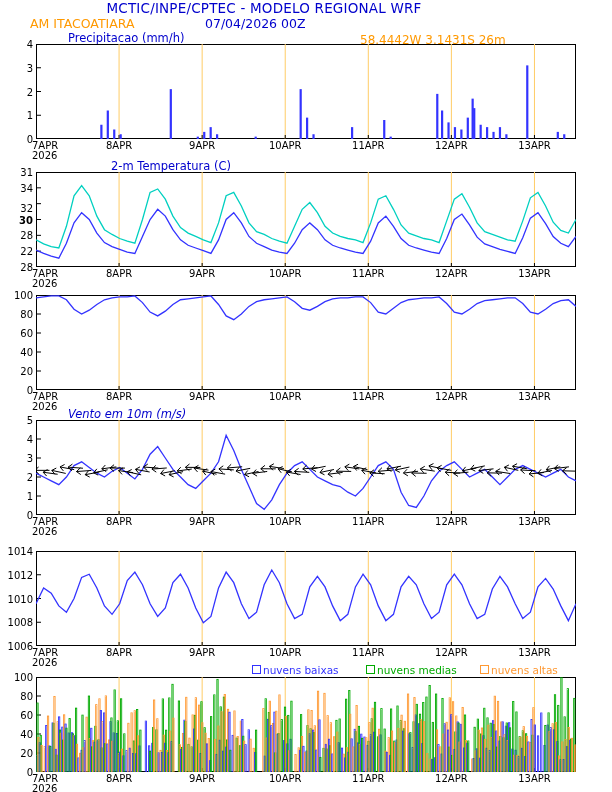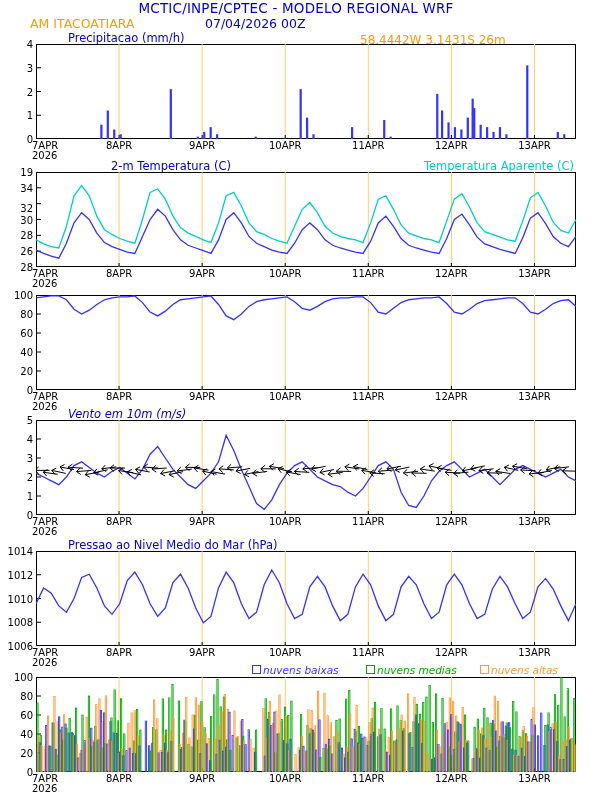--- a/index.html
+++ b/index.html
@@ -1,29 +1,29 @@
 <!DOCTYPE html>
 <html><head>
 <meta charset="utf-8">
 <style>
   html,body{margin:0;padding:0;background:#ffffff;}
   body{width:612px;height:792px;font-family:"DejaVu Sans",sans-serif;color:#000;}
   .page{position:relative;width:612px;height:792px;overflow:hidden;}
 
   .hdr-title{position:absolute;left:0;top:0;width:528px;text-align:center;color:#0000cc;
-    font-size:13.5px;letter-spacing:.2px;padding-left:32px;}
+    font-size:13.5px;letter-spacing:.2px;}
   .hdr-left{position:absolute;left:30px;top:16px;color:#ff9900;font-size:12.5px;}
   .hdr-right{position:absolute;left:205px;top:16px;color:#0000cc;font-size:12.5px;}
   .hdr-coord{position:absolute;left:360px;top:33px;color:#ff9900;font-size:12px;}
 
   .panel{position:absolute;left:36px;}
   .plot{position:absolute;left:0;top:0;border:1px solid #000;box-sizing:border-box;background:#fff;}
   .ptitle{position:absolute;font-size:11.5px;color:#0000cc;white-space:nowrap;}
   .ptitle.aparente{color:#00d0c0;}
-  .leg{position:absolute;font-size:10.5px;white-space:nowrap;font-style:italic;}
+  .leg{position:absolute;font-size:10.5px;white-space:nowrap;}
 
   .ylab{position:absolute;right:100%;margin-right:3px;font-size:10px;color:#000;
     transform:translateY(-50%);white-space:nowrap;text-align:right;}
   .xlab{position:absolute;top:100%;margin-top:1px;font-size:10px;color:#000;
     transform:translateX(-50%);white-space:nowrap;}
   .xlab2{position:absolute;top:100%;margin-top:11px;font-size:10px;color:#000;
     transform:translateX(-50%);white-space:nowrap;}
   svg{position:absolute;left:0;top:0;display:block;}
 </style>
 </head>
@@ -101,21 +101,20 @@
       <div class="xlab" style="left: 83.0769px;">8APR</div>
       <div class="xlab" style="left: 166.154px;">9APR</div>
       <div class="xlab" style="left: 249.231px;">10APR</div>
       <div class="xlab" style="left: 332.308px;">11APR</div>
       <div class="xlab" style="left: 415.385px;">12APR</div>
       <div class="xlab" style="left: 498.462px;">13APR</div>
     </div>
 
   <div class="panel" id="p1" style="top:172px;width:540px;height:95px;">
     <div class="ptitle" style="left:32px;top:-13px;margin-left:43px;">2-m Temperatura (C)</div>
-    <div class="ptitle aparente" style="right:2px;top:-13px;">Temperatura Aparente (C)</div>
     <div class="plot" style="width:540px;height:95px;"></div>
     <svg width="540" height="95">
         <line x1="0" y1="94.5" x2="5" y2="94.5" stroke="#000" stroke-width="1"></line>
         <line x1="0" y1="79.16666666666667" x2="5" y2="79.16666666666667" stroke="#000" stroke-width="1"></line>
         <line x1="0" y1="63.333333333333336" x2="5" y2="63.333333333333336" stroke="#000" stroke-width="1"></line>
         <line x1="0" y1="47.5" x2="5" y2="47.5" stroke="#000" stroke-width="1"></line>
         <line x1="0" y1="31.66666666666667" x2="5" y2="31.66666666666667" stroke="#000" stroke-width="1"></line>
         <line x1="0" y1="15.833333333333329" x2="5" y2="15.833333333333329" stroke="#000" stroke-width="1"></line>
         <line x1="0" y1="0.5" x2="5" y2="0.5" stroke="#000" stroke-width="1"></line>
         <line x1="0" y1="95" x2="0" y2="91" stroke="#000" stroke-width="1"></line>
@@ -128,26 +127,26 @@
         <line x1="332.3076923076923" y1="0" x2="332.3076923076923" y2="95" stroke="#ffcc66" stroke-width="1"></line>
         <line x1="332.3076923076923" y1="95" x2="332.3076923076923" y2="91" stroke="#000" stroke-width="1"></line>
         <line x1="415.3846153846154" y1="0" x2="415.3846153846154" y2="95" stroke="#ffcc66" stroke-width="1"></line>
         <line x1="415.3846153846154" y1="95" x2="415.3846153846154" y2="91" stroke="#000" stroke-width="1"></line>
         <line x1="498.4615384615385" y1="0" x2="498.4615384615385" y2="95" stroke="#ffcc66" stroke-width="1"></line>
         <line x1="498.4615384615385" y1="95" x2="498.4615384615385" y2="91" stroke="#000" stroke-width="1"></line>
         <path d="M0.00,67.86 L7.61,71.93 L15.21,74.64 L22.82,76.00 L30.42,54.29 L38.03,23.75 L45.63,13.57 L53.24,23.75 L60.85,44.11 L68.45,57.68 L76.06,62.43 L83.66,66.50 L91.27,69.21 L98.87,71.25 L106.48,47.50 L114.08,20.36 L121.69,16.96 L129.30,27.14 L136.90,44.11 L144.51,55.64 L152.11,61.07 L159.72,64.46 L167.32,67.86 L174.93,70.57 L182.54,50.89 L190.14,23.75 L197.75,20.36 L205.35,33.93 L212.96,50.89 L220.56,59.71 L228.17,62.43 L235.77,66.50 L243.38,69.21 L250.99,71.25 L258.59,54.29 L266.20,37.32 L273.80,30.54 L281.41,40.71 L289.01,54.29 L296.62,61.07 L304.23,64.46 L311.83,66.50 L319.44,67.86 L327.04,70.57 L334.65,50.89 L342.25,27.14 L349.86,23.75 L357.46,37.32 L365.07,52.93 L372.68,61.07 L380.28,63.79 L387.89,66.50 L395.49,67.86 L403.10,70.57 L410.70,48.86 L418.31,27.14 L425.92,21.71 L433.52,35.29 L441.13,50.89 L448.73,59.71 L456.34,62.43 L463.94,65.14 L471.55,67.86 L479.15,69.21 L486.76,48.86 L494.37,25.79 L501.97,20.36 L509.58,33.93 L517.18,50.21 L524.79,58.36 L532.39,61.07 L540.00,47.50 " fill="none" stroke="#00d0c0" stroke-width="1.3"></path>
         <path d="M0.00,78.04 L7.61,81.43 L15.21,84.14 L22.82,86.18 L30.42,71.25 L38.03,50.89 L45.63,40.71 L53.24,47.50 L60.85,61.07 L68.45,70.57 L76.06,74.64 L83.66,77.36 L91.27,80.07 L98.87,81.43 L106.48,64.46 L114.08,47.50 L121.69,37.32 L129.30,44.11 L136.90,57.68 L144.51,67.86 L152.11,73.29 L159.72,76.00 L167.32,78.71 L174.93,81.43 L182.54,67.86 L190.14,47.50 L197.75,40.71 L205.35,50.89 L212.96,64.46 L220.56,71.25 L228.17,74.64 L235.77,78.04 L243.38,80.07 L250.99,81.43 L258.59,71.25 L266.20,57.68 L273.80,50.89 L281.41,57.68 L289.01,67.86 L296.62,73.29 L304.23,76.00 L311.83,78.04 L319.44,80.07 L327.04,81.43 L334.65,69.21 L342.25,50.89 L349.86,44.11 L357.46,54.29 L365.07,66.50 L372.68,73.29 L380.28,76.00 L387.89,78.04 L395.49,80.07 L403.10,81.43 L410.70,66.50 L418.31,47.50 L425.92,42.07 L433.52,52.93 L441.13,65.14 L448.73,71.93 L456.34,74.64 L463.94,77.36 L471.55,79.39 L479.15,81.43 L486.76,65.82 L494.37,46.14 L501.97,40.71 L509.58,51.57 L517.18,64.46 L524.79,71.25 L532.39,74.64 L540.00,64.46 " fill="none" stroke="#3333ff" stroke-width="1.3"></path>
       </svg>
   <div class="ylab" style="top: 95px;">28</div>
-      <div class="ylab" style="top: 79.1667px;">26</div>
+      <div class="ylab" style="top: 79.1667px;">22</div>
       <div class="ylab" style="top: 63.3333px;">28</div>
-      <div class="ylab" style="top: 47.5px;">30</div>
+      <div class="ylab" style="top: 47.5px; font-weight: bold;">30</div>
       <div class="ylab" style="top: 36px; margin-left: 43px;">32</div>
       <div class="ylab" style="top: 15.8333px;">34</div>
-      <div class="ylab" style="top: 0px;">19</div>
+      <div class="ylab" style="top: 0px;">31</div>
       <div class="xlab" style="left: -4px; transform: none;">7APR</div>
       <div class="xlab2" style="left: -4px; transform: none;">2026</div>
       <div class="xlab" style="left: 83.0769px;">8APR</div>
       <div class="xlab" style="left: 166.154px;">9APR</div>
       <div class="xlab" style="left: 249.231px;">10APR</div>
       <div class="xlab" style="left: 332.308px;">11APR</div>
       <div class="xlab" style="left: 415.385px;">12APR</div>
       <div class="xlab" style="left: 498.462px;">13APR</div>
     </div>
 
@@ -546,21 +545,20 @@
       <div class="xlab2" style="left: -4px; transform: none;">2026</div>
       <div class="xlab" style="left: 83.0769px;">8APR</div>
       <div class="xlab" style="left: 166.154px;">9APR</div>
       <div class="xlab" style="left: 249.231px;">10APR</div>
       <div class="xlab" style="left: 332.308px;">11APR</div>
       <div class="xlab" style="left: 415.385px;">12APR</div>
       <div class="xlab" style="left: 498.462px;">13APR</div>
     </div>
 
   <div class="panel" id="p4" style="top:551px;width:540px;height:95px;">
-    <div class="ptitle" style="left:32px;top:-13px;">Pressao ao Nivel Medio do Mar (hPa)</div>
     <div class="plot" style="width:540px;height:95px;"></div>
     <svg width="540" height="95">
         <line x1="0" y1="94.5" x2="5" y2="94.5" stroke="#000" stroke-width="1"></line>
         <line x1="0" y1="71.25" x2="5" y2="71.25" stroke="#000" stroke-width="1"></line>
         <line x1="0" y1="47.5" x2="5" y2="47.5" stroke="#000" stroke-width="1"></line>
         <line x1="0" y1="23.75" x2="5" y2="23.75" stroke="#000" stroke-width="1"></line>
         <line x1="0" y1="0.5" x2="5" y2="0.5" stroke="#000" stroke-width="1"></line>
         <line x1="0" y1="95" x2="0" y2="91" stroke="#000" stroke-width="1"></line>
         <line x1="83.07692307692308" y1="0" x2="83.07692307692308" y2="95" stroke="#ffcc66" stroke-width="1"></line>
         <line x1="83.07692307692308" y1="95" x2="83.07692307692308" y2="91" stroke="#000" stroke-width="1"></line>

